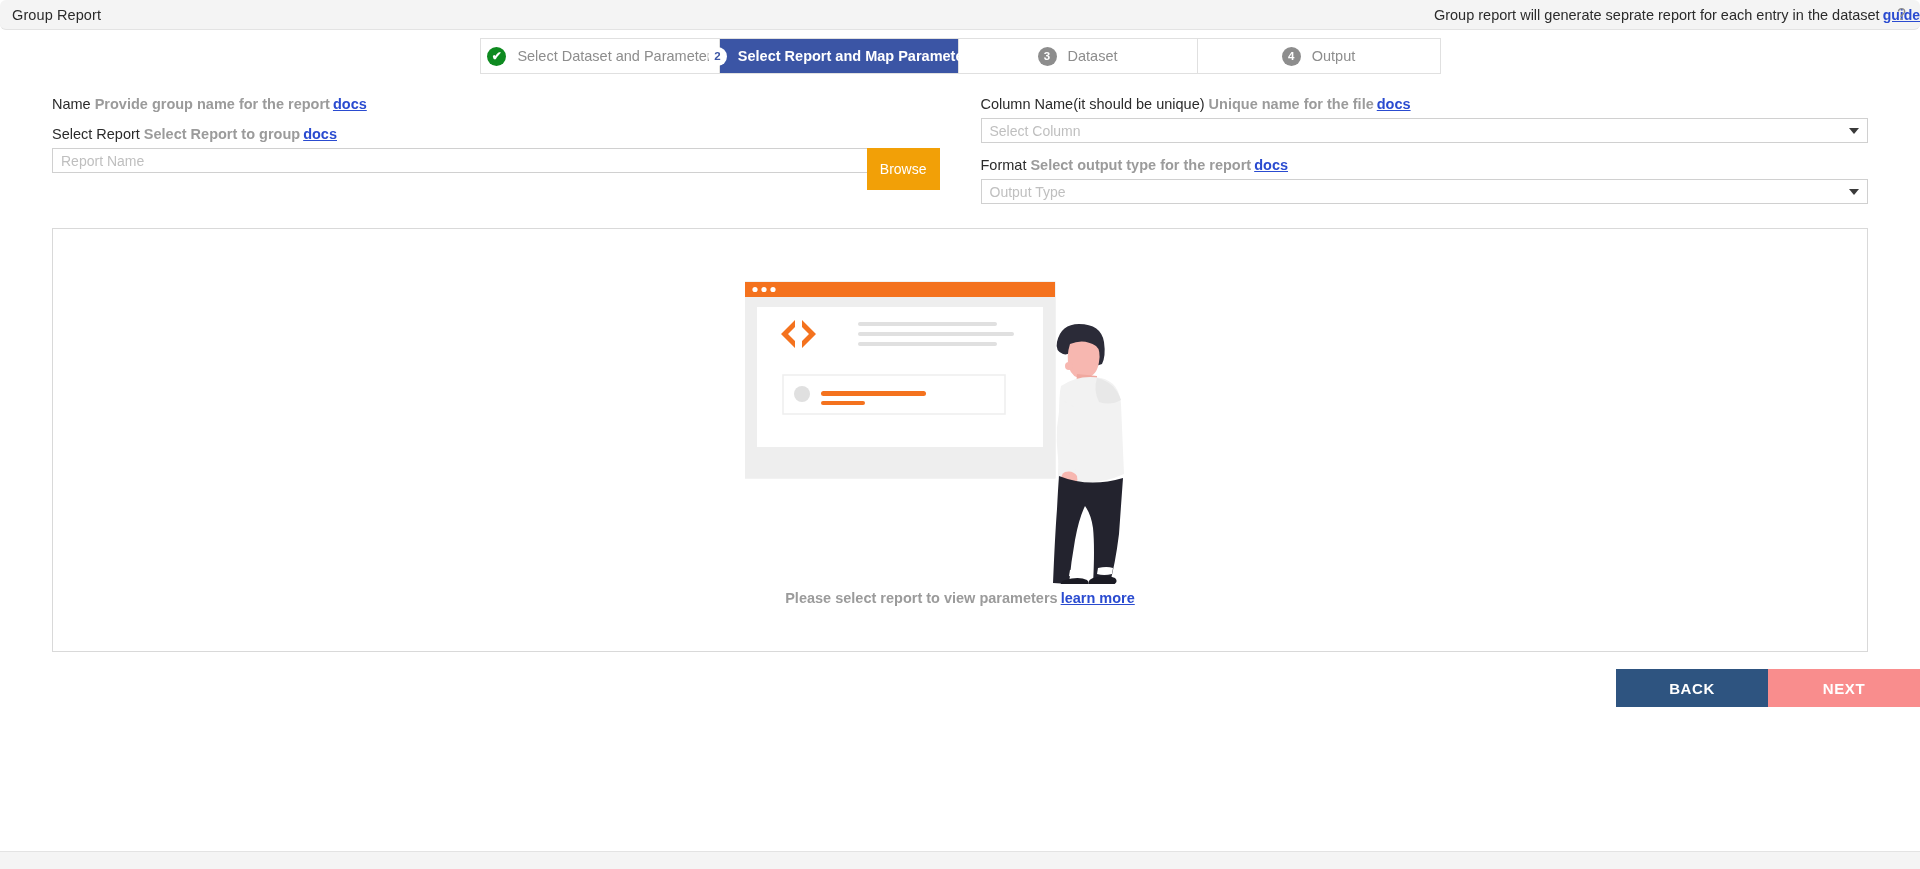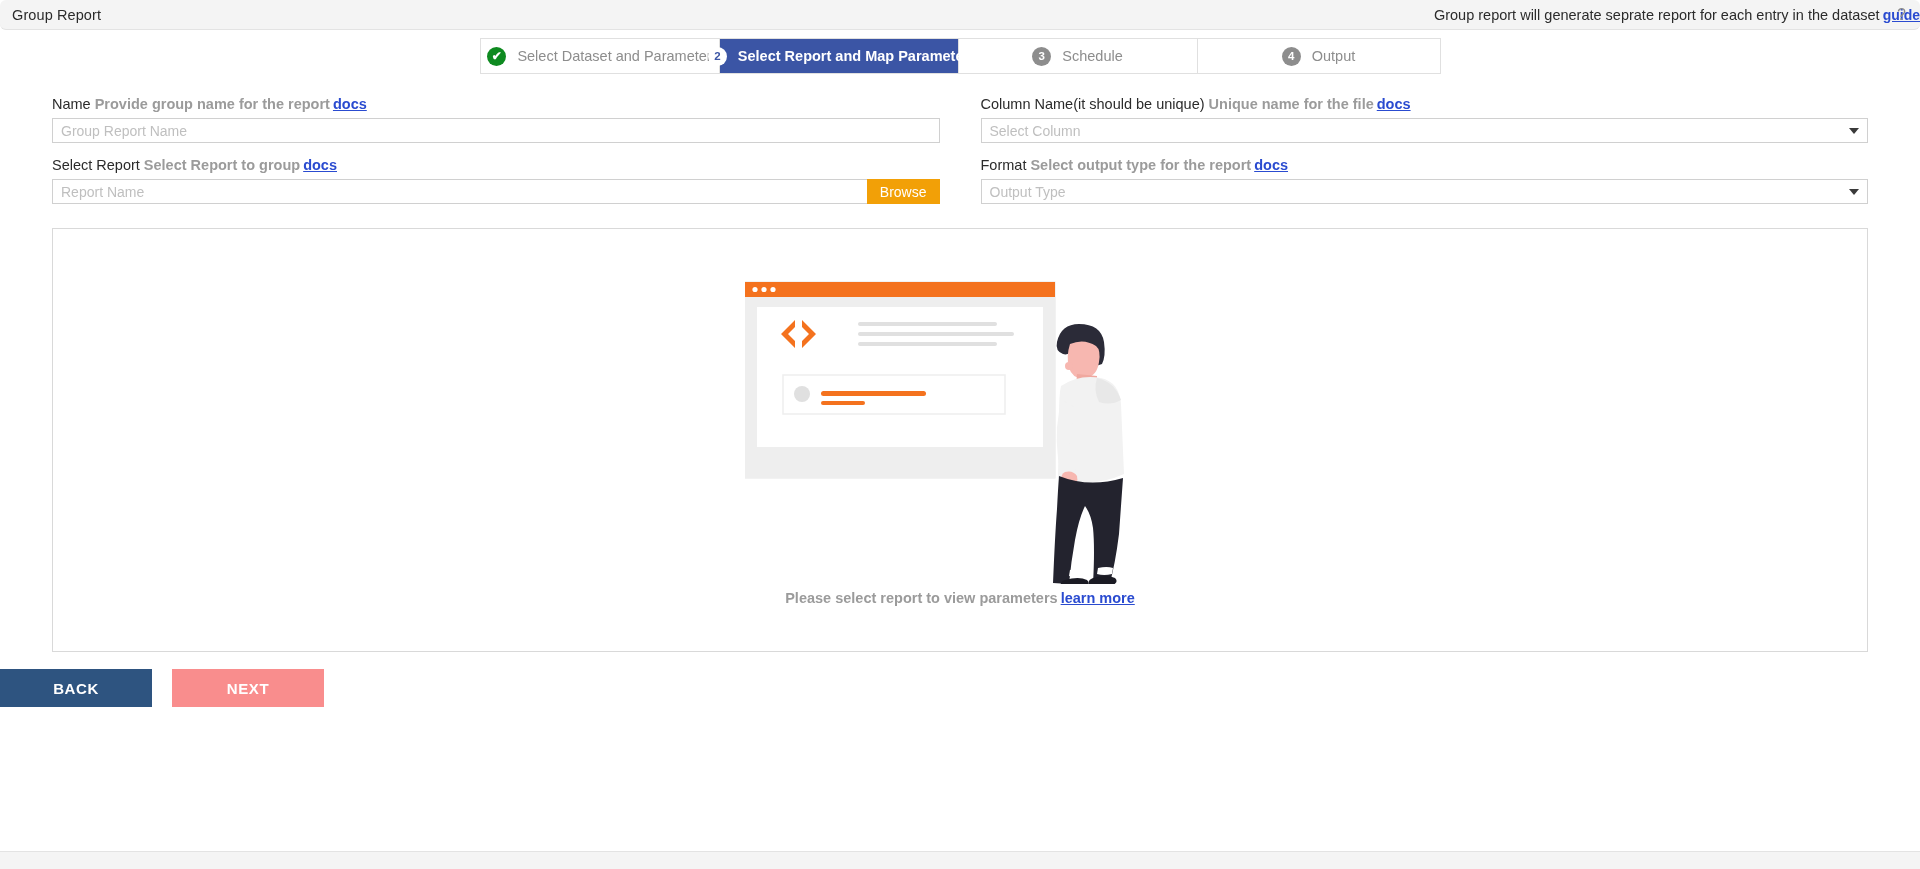--- a/index.html
+++ b/index.html
@@ -153,21 +153,21 @@
   .input::placeholder { color: #bfbfbf; }
 
   .input-row { display: flex; }
   .input-row .input { border-right: none; }
   .browse-btn {
     background: #f2a007;
     color: #ffffff;
     border: none;
     font-size: 14px;
     padding: 0 13px;
-    height: 25px;
+    height: 42px;
     cursor: pointer;
     font-family: "Liberation Sans", sans-serif;
     white-space: nowrap;
   }
 
   .select-wrap { position: relative; }
   .select-wrap .input { padding-right: 32px; }
   .caret {
     position: absolute;
     right: 9px;
@@ -203,22 +203,21 @@
   .caption .learn-link {
     color: #2a4bd0;
     text-decoration: underline;
     cursor: pointer;
     margin-left: 3px;
   }
 
   
   .footer {
     display: flex;
-    justify-content: flex-start;
-    gap: 20px;
+    justify-content: flex-end;
     margin-top: 17px;
   }
   .btn {
     width: 152px;
     height: 38px;
     border: none;
     font-size: 15px;
     font-weight: bold;
     letter-spacing: .6px;
     color: #ffffff;
@@ -255,41 +254,40 @@
       <span>Select Dataset and Parameter</span>
     </div>
 
     <div class="step step-w2 active">
       <span class="step-num">2</span>
       <span>Select Report and Map Parameter</span>
     </div>
 
     <div class="step step-w3">
       <span class="step-num">3</span>
-      <span>Schedule</span>
+      <span>Dataset</span>
     </div>
 
     <div class="step step-w4">
       <span class="step-num">4</span>
       <span>Output</span>
     </div>
 
   </div>
 </div>
 
 <div class="content">
   <div class="form-grid">
 
     <div class="col">
 
       <div class="field">
         <div class="field-label">
           <span>Name</span><span class="field-hint">Provide group name for the report</span><a class="docs-link">docs</a>
         </div>
-        <input class="input" type="text" placeholder="Group Report Name" style="">
       </div>
 
       <div class="field">
         <div class="field-label">
           <span>Select Report</span><span class="field-hint">Select Report to group</span><a class="docs-link">docs</a>
         </div>
         <div class="input-row">
           <input class="input" type="text" placeholder="Report Name" style="">
           <button class="browse-btn">Browse</button>
         </div>

